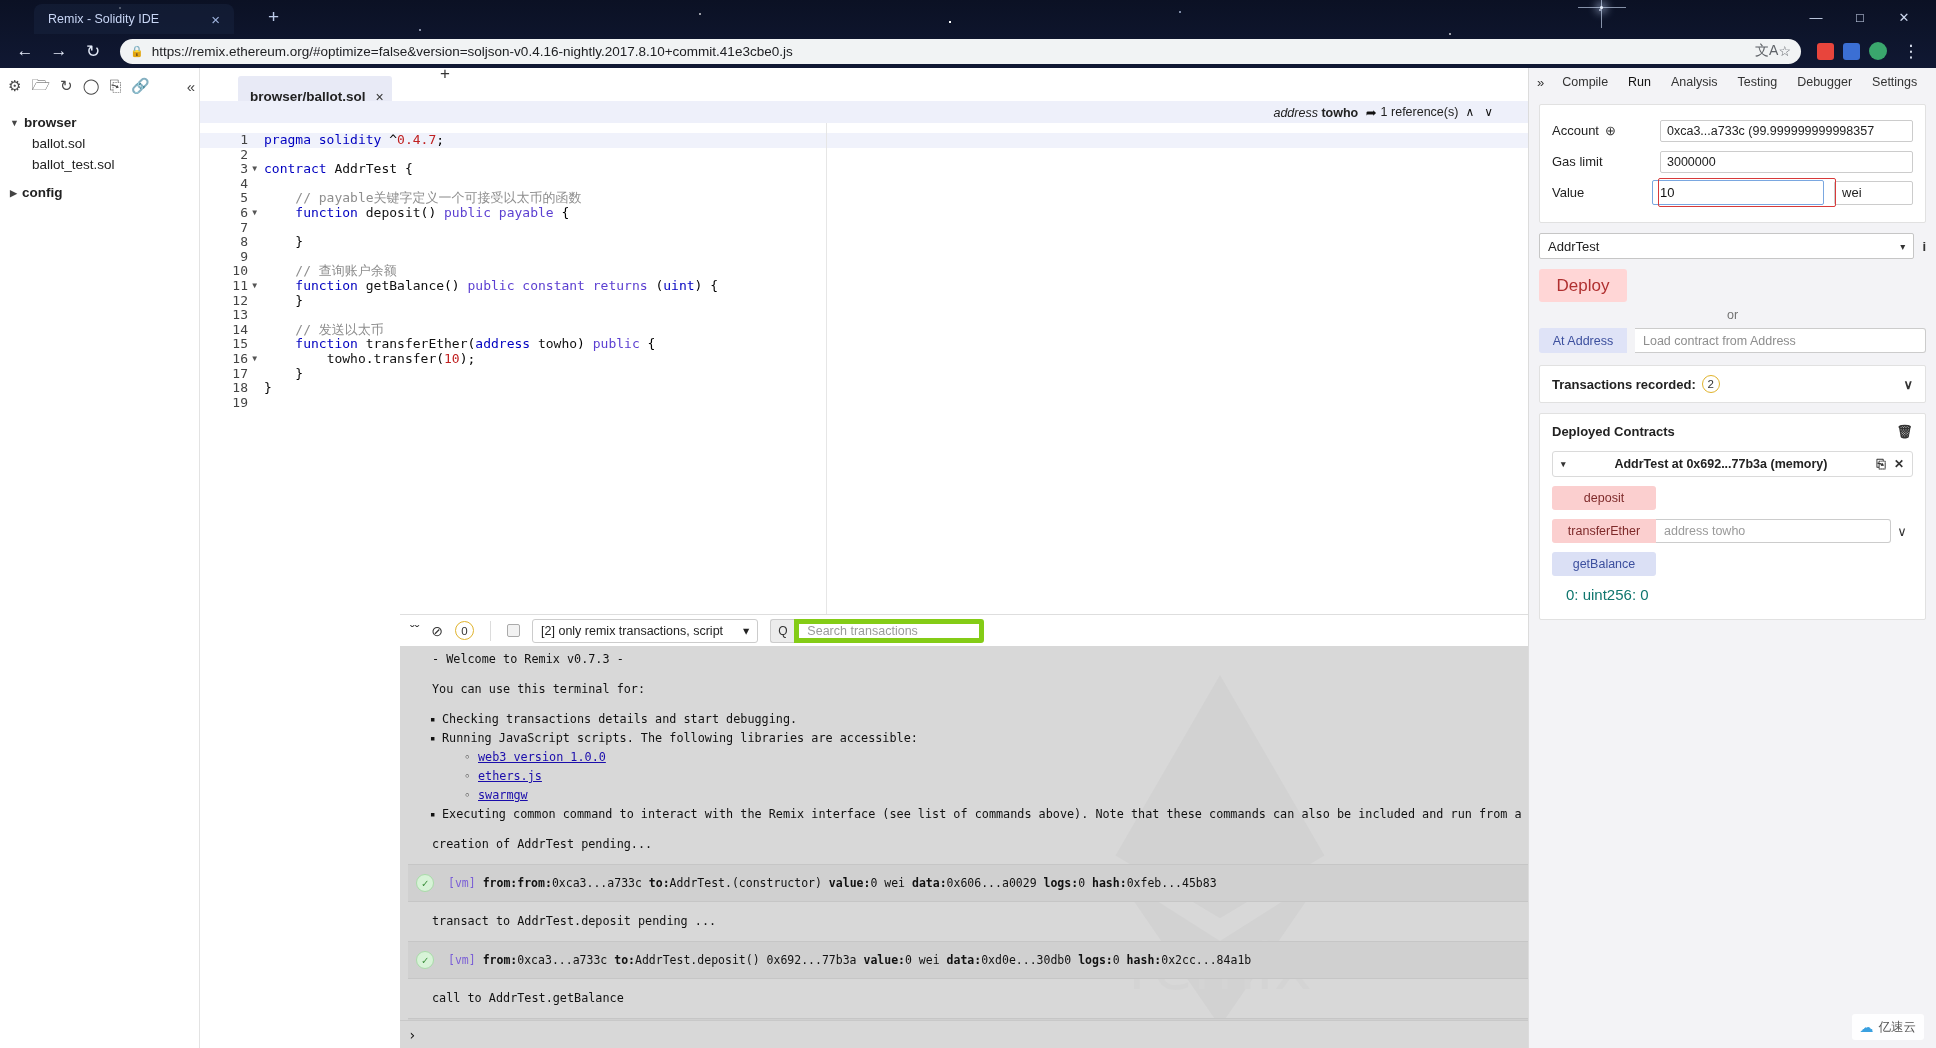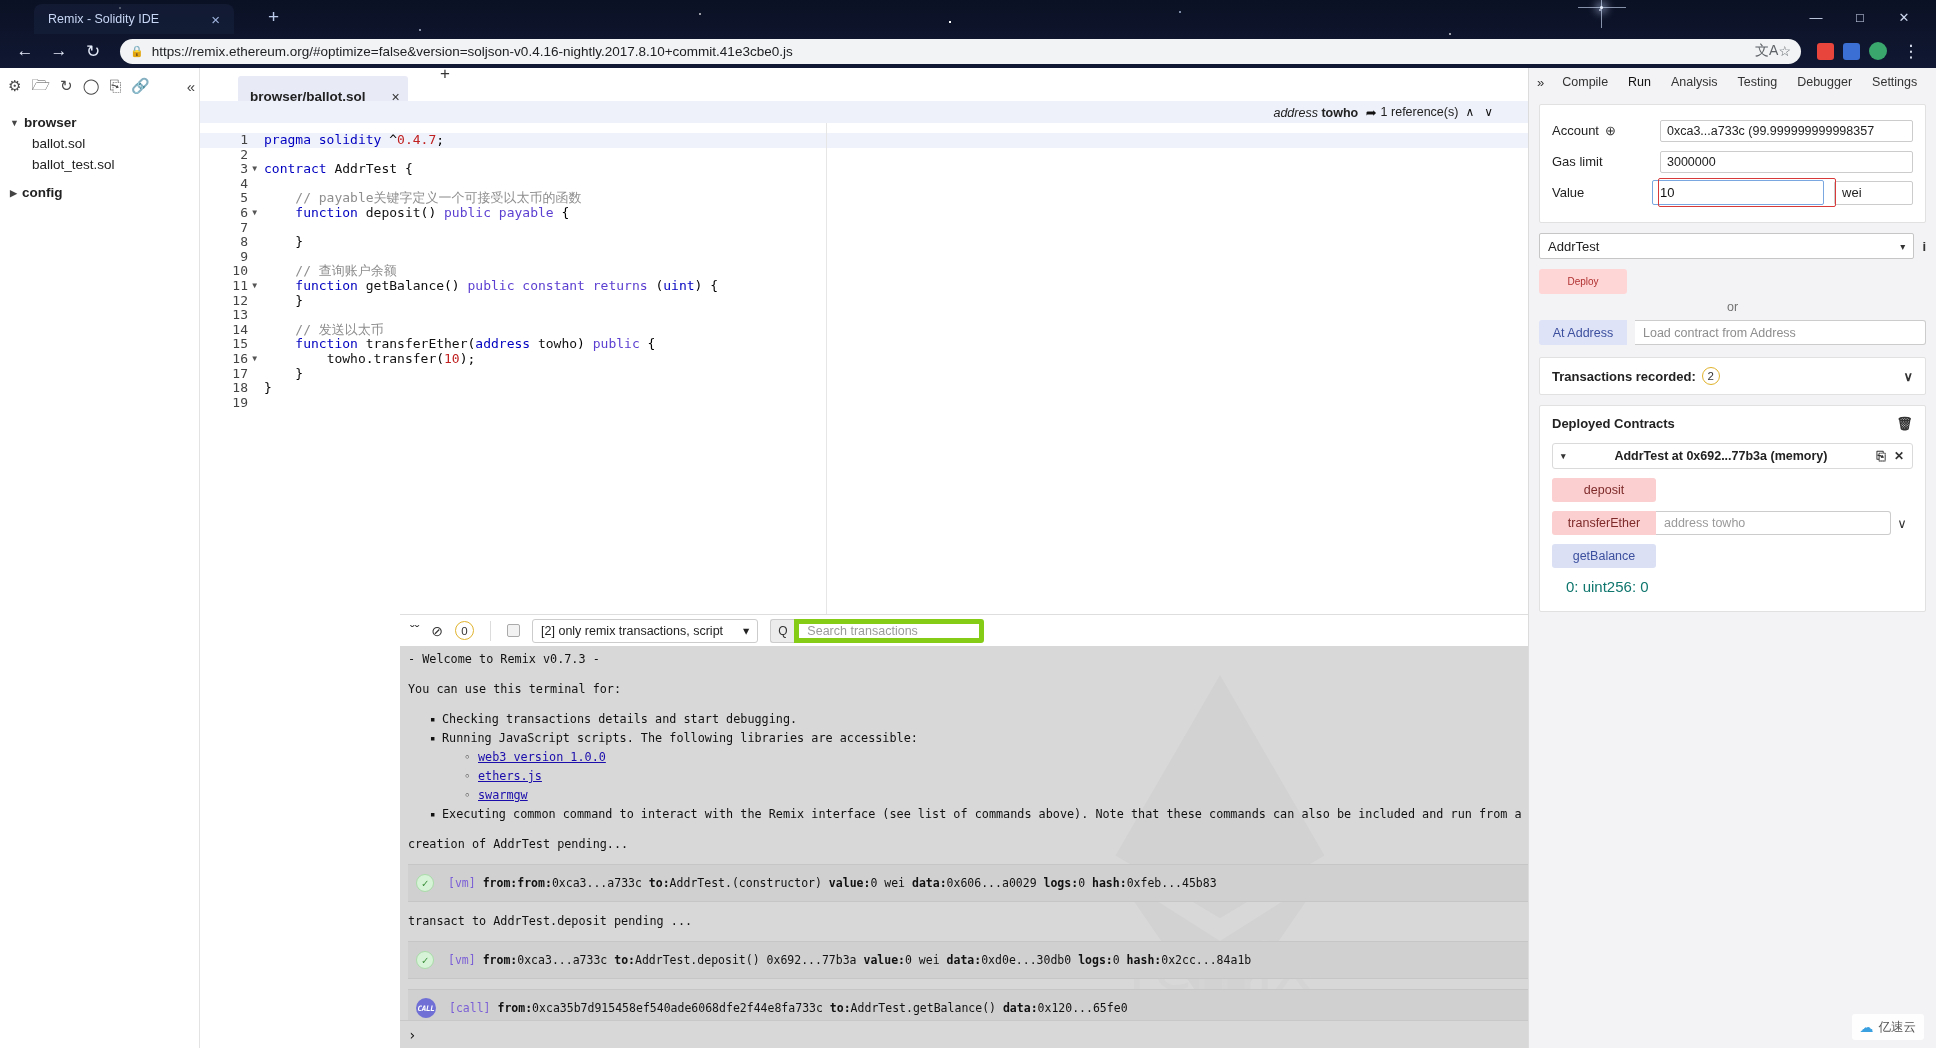--- a/index.html
+++ b/index.html
@@ -121,21 +121,21 @@
     position: relative; height: 33px; background: #fff;
     display: flex; align-items: flex-end; padding-left: 38px;
   }
   .plus-file {
     position: absolute; left: 240px; top: -4px; font-size: 17px;
     color: #333; cursor: pointer;
   }
   .ed-tab {
     background: #e8eaf6; height: 25px; display: flex; align-items: center;
     padding: 16px 8px 0 12px; font-weight: bold; font-size: 13.5px; color: #222;
-    border-radius: 3px 3px 0 0; cursor: pointer; gap: 26px;
+    border-radius: 3px 3px 0 0; cursor: pointer; gap: 10px;
   }
   .ed-tab .x { font-weight: normal; font-size: 14px; color: #333; }
 
   .ed-infobar {
     height: 22px; background: #eef0fa; display: flex; align-items: center;
     justify-content: flex-end; gap: 4px; padding-right: 32px;
     font-size: 12.5px; color: #222;
   }
   .ed-infobar .sig i { font-style: italic; }
   .ed-infobar .sig b { font-weight: bold; }
@@ -206,21 +206,21 @@
     position: relative; height: 402px; background: #d8d8d8;
     font-family: "DejaVu Sans Mono", monospace; font-size: 11.8px; color: #111;
     overflow: hidden;
   }
   .term-watermark {
     position: absolute; left: 620px; top: 10px; width: 400px; height: 380px;
     opacity: .09; pointer-events: none;
   }
   .term-scroll { position: absolute; left: 0; top: 0; right: 12px; bottom: 0;
                  padding: 4px 12px 0 8px; }
-  .t-line { line-height: 19px; white-space: pre; }
+  .t-line { line-height: 19px; white-space: pre; margin-left: 24px; }
   .t-gap { height: 11px; }
   .t-bullets { margin-left: 22px; }
   .t-bul { line-height: 19px; position: relative; padding-left: 12px; }
   .t-bul::before { content: "\25AA"; position: absolute; left: 0; font-size: 9px; top: 0; }
   .t-sub { margin-left: 34px; }
   .t-sublink { line-height: 19px; position: relative; padding-left: 14px; }
   .t-sublink::before { content: "\25E6"; position: absolute; left: 0; font-size: 11px; }
   .t-link { color: #1a0dab; text-decoration: underline; cursor: pointer; }
 
   .tx-row {
@@ -315,22 +315,22 @@
   .contract-select {
     flex: 1; height: 26px; border: 1px solid #c6c6c6; border-radius: 2px;
     background: #fff; display: flex; align-items: center; padding: 0 8px;
     font-size: 13px; color: #222; cursor: pointer;
   }
   .contract-select .cs-caret { margin-left: auto; font-size: 10px; color: #333; }
   .info-i { font-size: 13px; color: #333; font-weight: bold; cursor: pointer; }
 
   .deploy-block { margin: 10px 10px 0 10px; }
   .btn-deploy {
-    width: 88px; height: 25px; background: #ffd6d6; border: none; border-radius: 3px;
-    color: #b03030; font-size: 10px; cursor: pointer; display: flex;
+    width: 88px; height: 33px; background: #ffd6d6; border: none; border-radius: 3px;
+    color: #b03030; font-size: 17px; cursor: pointer; display: flex;
     align-items: center; justify-content: center;
   }
   .or-text { text-align: center; font-size: 12.5px; color: #737373; margin: 6px 0; }
   .at-row { display: flex; align-items: center; gap: 8px; }
   .btn-at {
     width: 88px; height: 25px; background: #dfe3f7; border: none;
     border-radius: 3px 0 0 3px; color: #3c4f9e; font-size: 12.5px;
     cursor: pointer; display: flex; align-items: center; justify-content: center;
   }
   .at-input {
@@ -582,20 +582,21 @@
 
             <div class="t-line">transact to AddrTest.deposit pending ...</div>
 
             <div class="tx-row">
               <span class="tx-ok">✓</span>
               <span class="tx-txt"><span class="tx-tag">[vm]</span> <span id="tx2txt"><b class="tx-k">from:</b>0xca3...a733c <b class="tx-k">to:</b>AddrTest.deposit() 0x692...77b3a <b class="tx-k">value:</b>0 wei <b class="tx-k">data:</b>0xd0e...30db0 <b class="tx-k">logs:</b>0 <b class="tx-k">hash:</b>0x2cc...84a1b</span></span>
               <span class="tx-dbg">Debug</span>
               <span class="tx-chev">∨</span>
             </div>
 
+            <div class="t-line">call to AddrTest.getBalance</div>
 
             <div class="tx-row">
               <span class="tx-call">CALL</span>
               <span class="tx-txt"><span class="tx-tag">[call]</span> <span id="tx3txt"><b class="tx-k">from:</b>0xca35b7d915458ef540ade6068dfe2f44e8fa733c <b class="tx-k">to:</b>AddrTest.getBalance() <b class="tx-k">data:</b>0x120...65fe0</span></span>
               <span class="tx-dbg">Debug</span>
               <span class="tx-chev">∨</span>
             </div>
           </div>
 
           <div class="term-prompt-bar">

